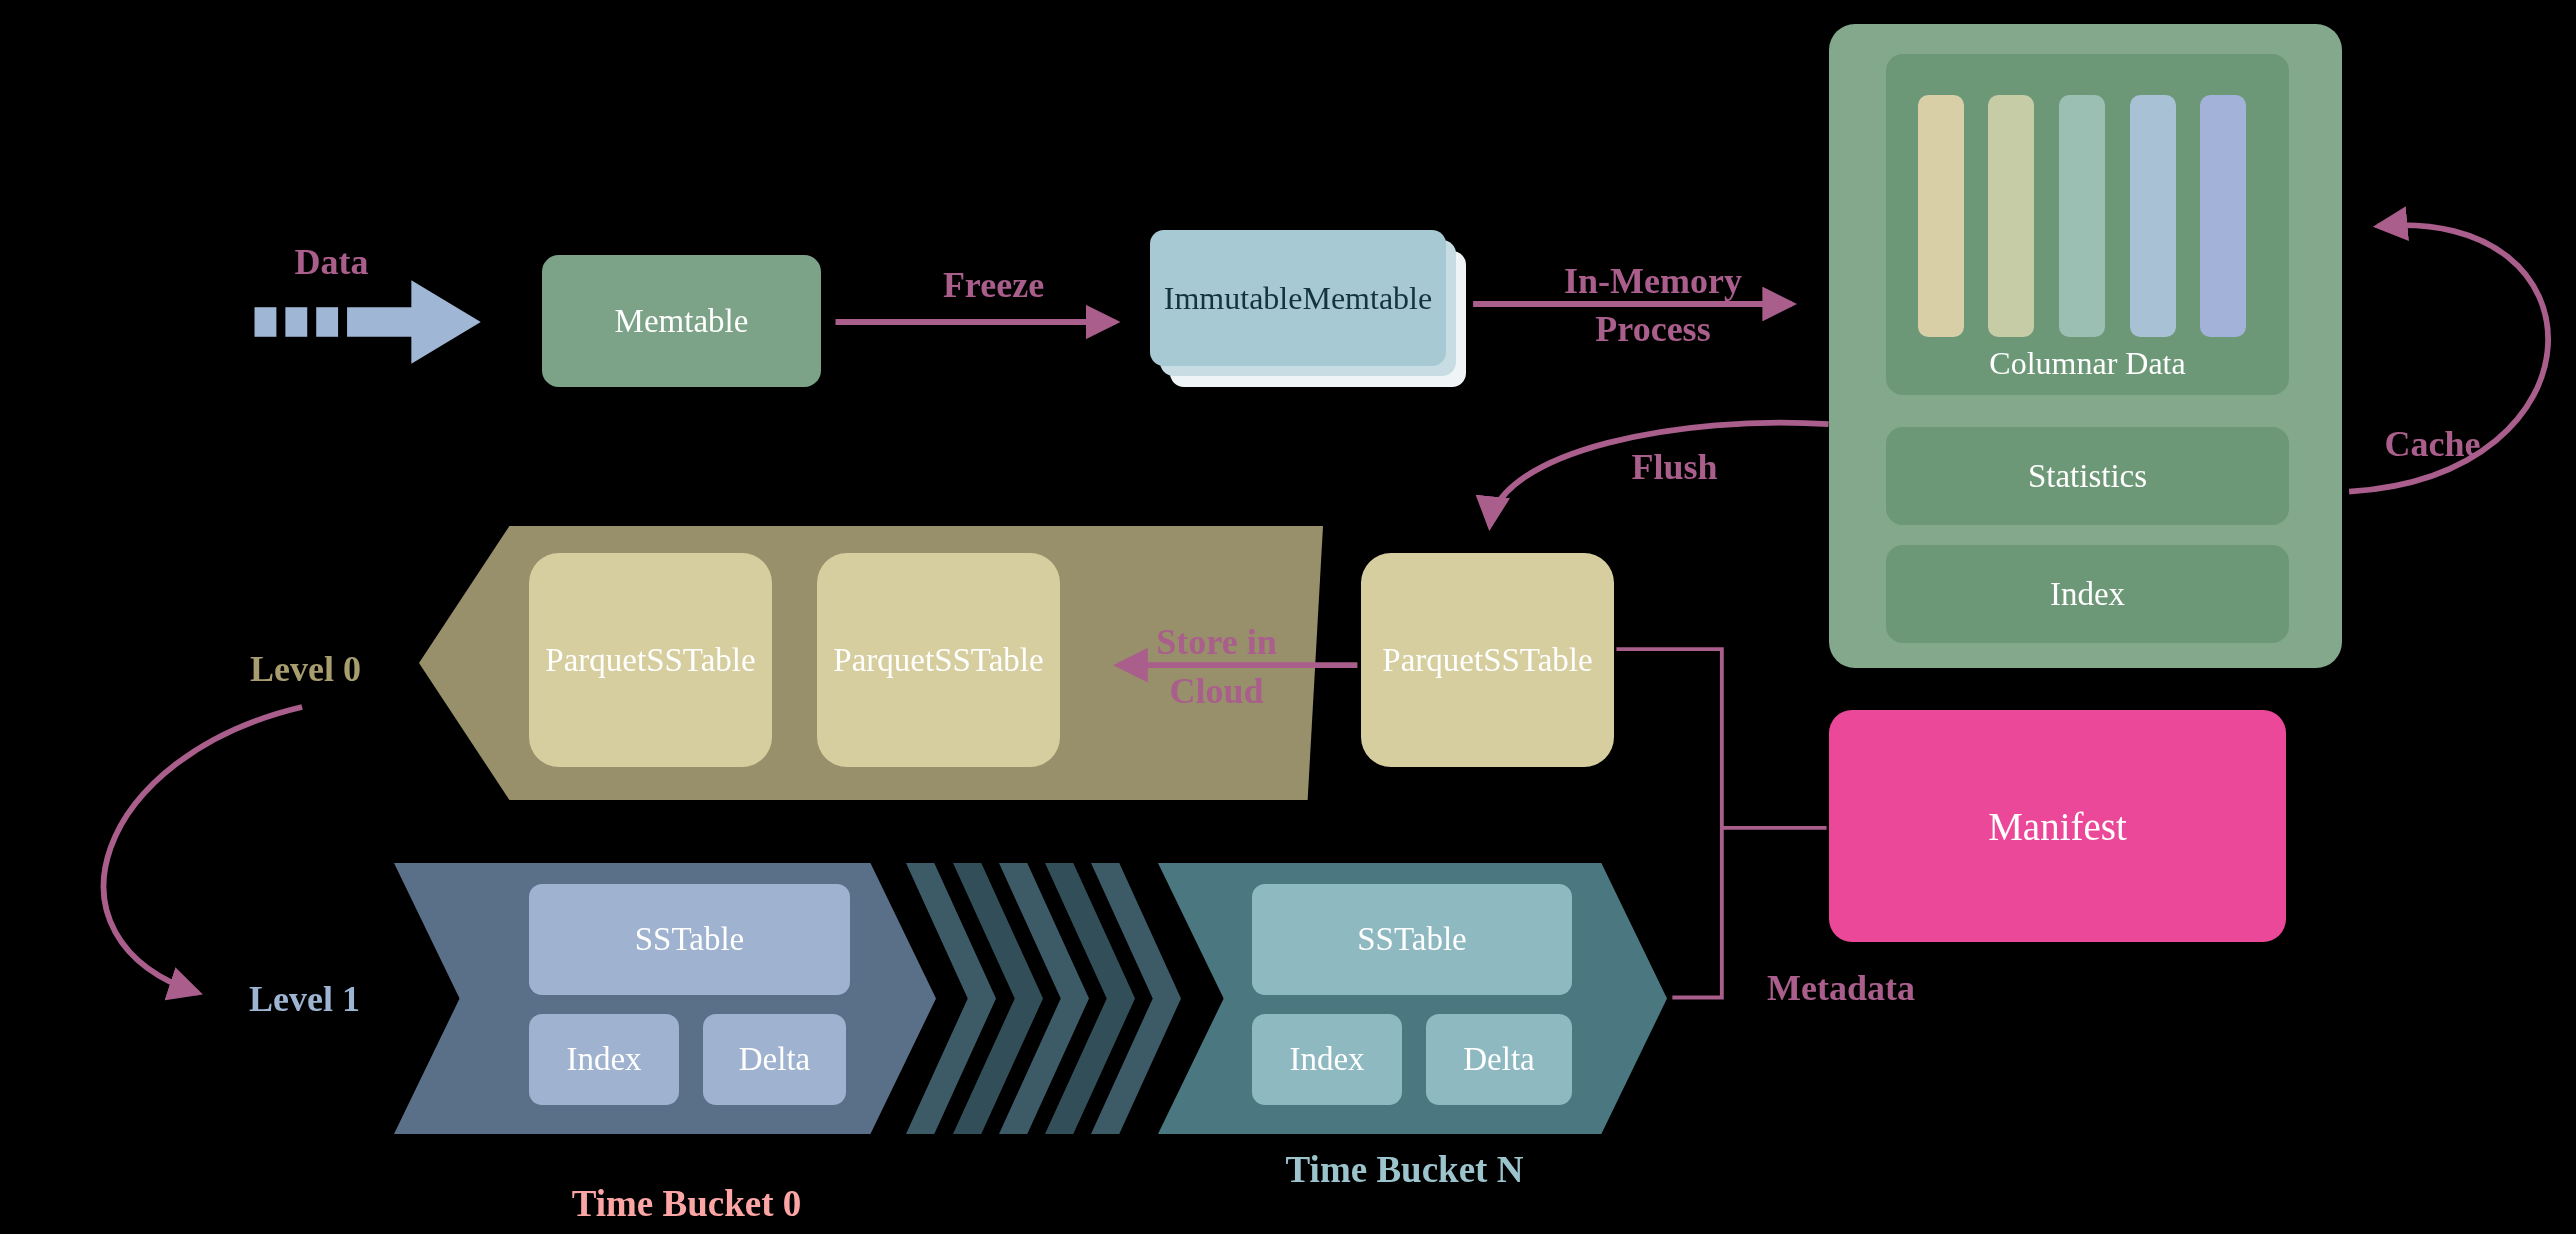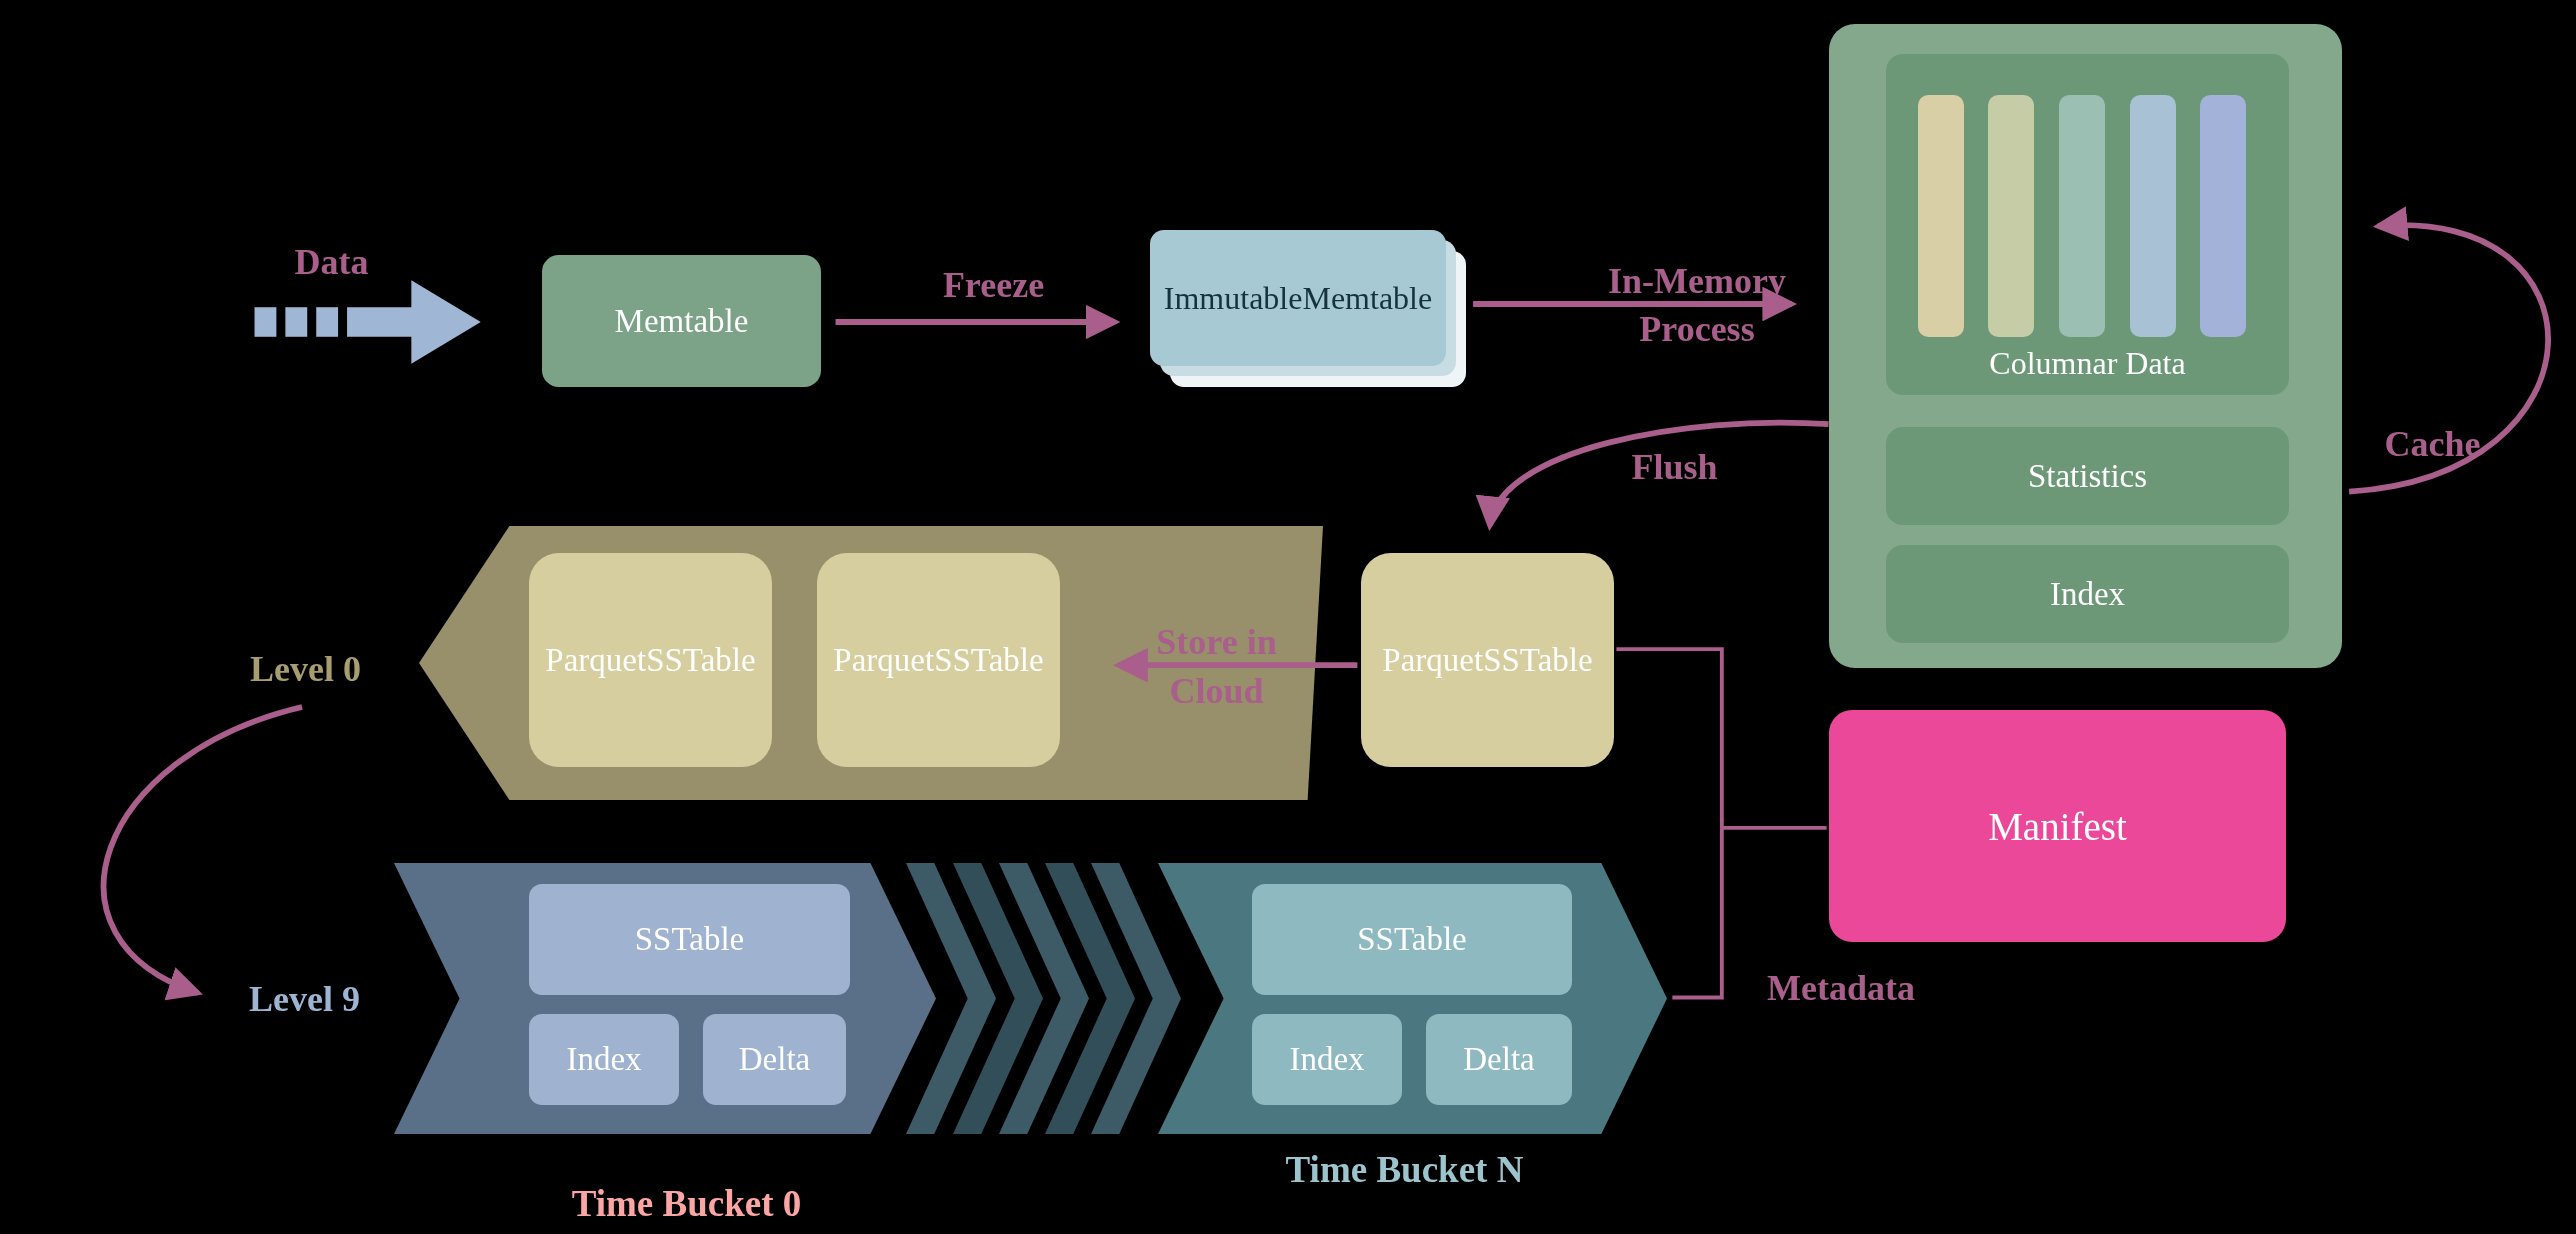--- a/index.html
+++ b/index.html
@@ -115,30 +115,30 @@
     <path d="M 470 1100 C 150 1175 50 1460 308 1545" class="pink-line" marker-end="url(#ah)"></path>
     <line x1="2112" y1="1035" x2="1740" y2="1035" class="pink-line" marker-end="url(#ah)"></line>
     <g class="pink-thin">
       <polyline points="2515,1010 2679,1010 2679,1552 2602,1552"></polyline>
       <line x1="2679" y1="1288" x2="2842" y2="1288"></line>
     </g>
   </svg>
 
   <div class="label" style="left:235px;top:242px;width:193px;">Data</div>
   <div class="label" style="left:897px;top:265px;width:193px;">Freeze</div>
-  <div class="label" style="left:1562px;top:257px;width:270px;text-align:center;">
+  <div class="label" style="left:1518px;top:257px;width:270px;text-align:center;">
     <span style="line-height:48px;">In-Memory</span>
     <span style="line-height:48px;">Process</span>
   </div>
   <div class="label" style="left:1578px;top:447px;width:193px;">Flush</div>
   <div class="label" style="left:2336px;top:424px;width:193px;">Cache</div>
   <div class="label" style="left:209px;top:649px;width:193px;color:#A79D6F;">Level 0</div>
   <div class="label" style="left:1120px;top:618px;width:193px;">
     <span>Store in</span>
     <span>Cloud</span>
   </div>
-  <div class="label" style="left:208px;top:979px;width:193px;color:#9DB4D2;">Level 9</div>
+  <div class="label" style="left:208px;top:979px;width:193px;color:#9DB4D2;">Level 1</div>
   <div class="label" style="left:526px;top:1184px;width:321px;font-size:37px;color:#fca5a5;">Time Bucket 0</div>
   <div class="label" style="left:1244px;top:1150px;width:321px;font-size:37px;color:#9CC4CD;">Time Bucket N</div>
   <div class="label" style="left:1735px;top:968px;width:212px;">Metadata</div>
 
 </div>
 
 
 </body></html>

